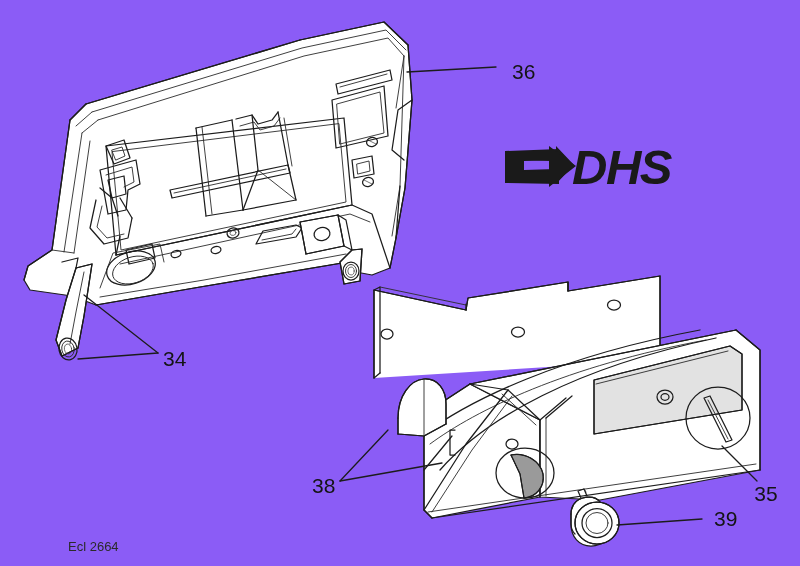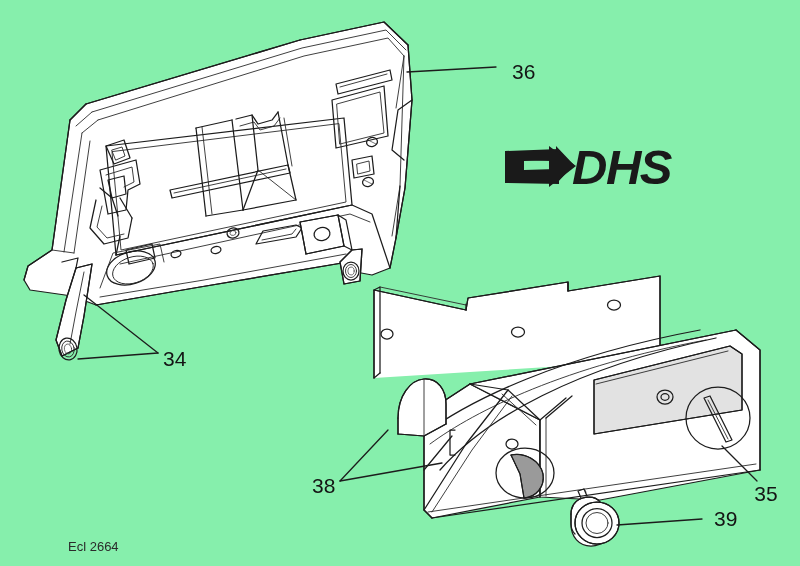--- a/index.html
+++ b/index.html
@@ -7,21 +7,21 @@
     padding: 0;
     background: #ffffff;
   }
   body {
     font-family: "Liberation Sans", sans-serif;
   }
   #sheet {
     position: relative;
     width: 800px;
     height: 566px;
-    background: #86efac;
+    background: #8b5cf6;
     overflow: hidden;
   }
   #drawing {
     position: absolute;
     left: 0;
     top: 0;
     width: 800px;
     height: 566px;
     display: block;
   }

